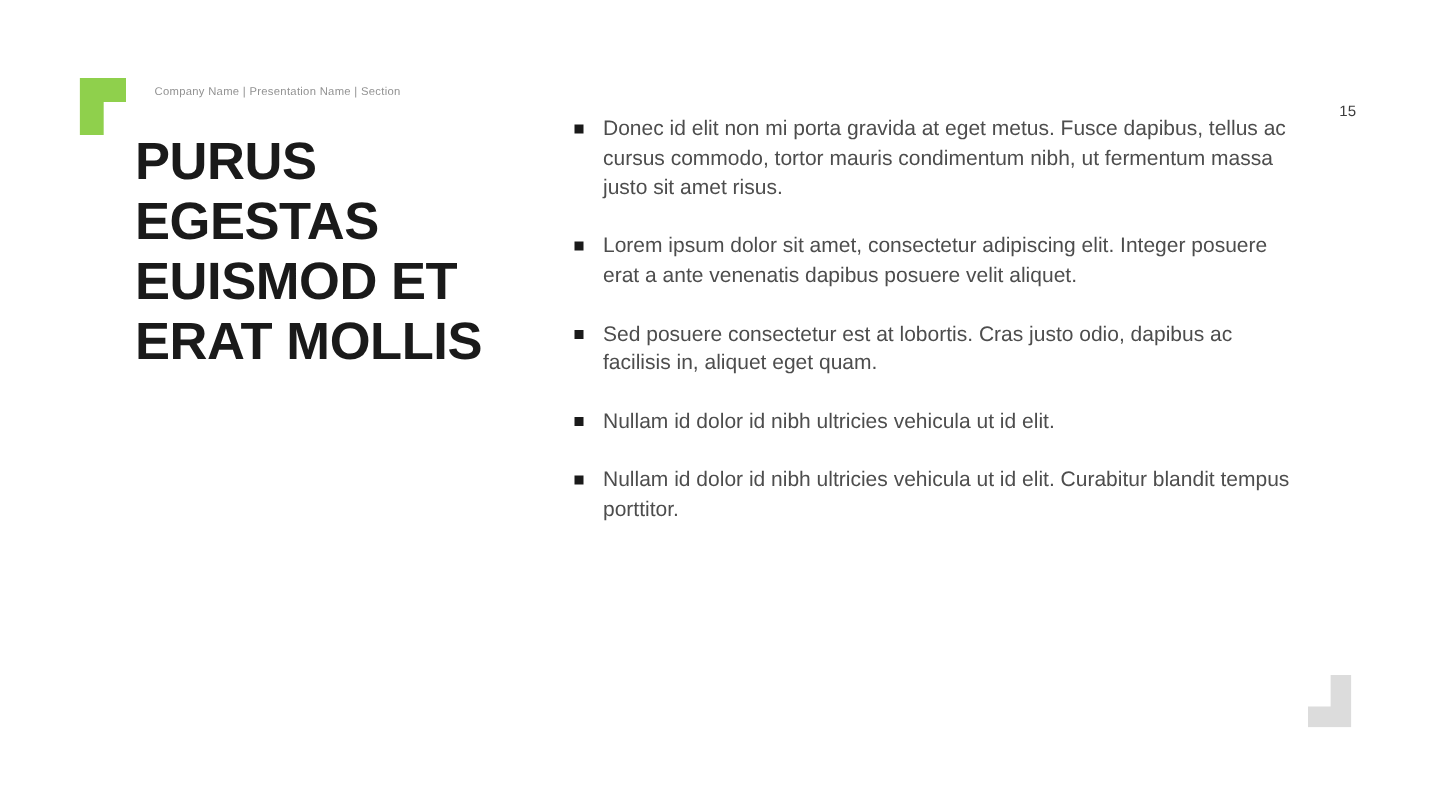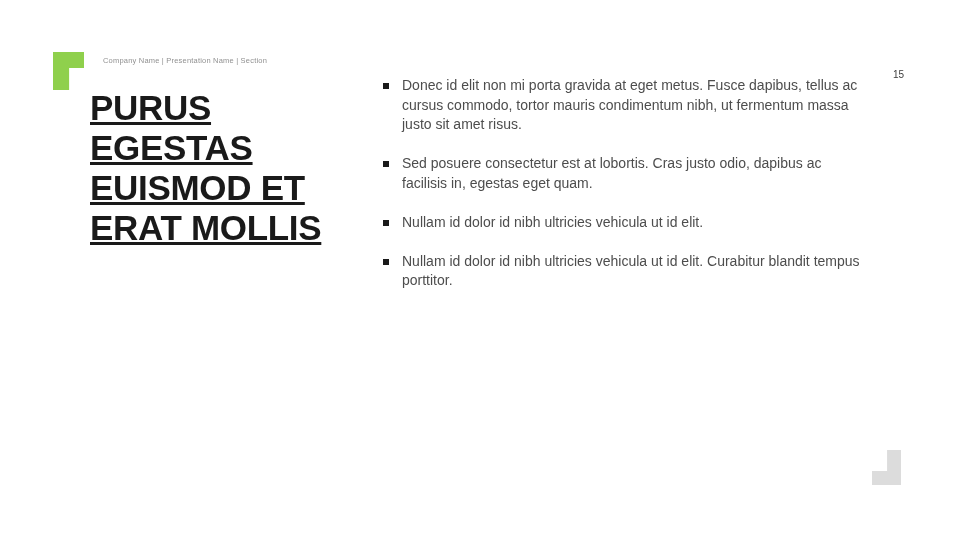--- a/index.html
+++ b/index.html
@@ -50,21 +50,20 @@
   .slide-title {
     position: absolute;
     left: 90px; top: 88px;
     width: 290px;
     font-size: 35px;
     line-height: 40px;
     font-weight: 900;
     letter-spacing: -0.3px;
     color: #1A1A1A;
     text-transform: uppercase;
-    text-decoration: underline;
   }
 
   
   .bullet-list {
     position: absolute;
     left: 383px; top: 76px;
     width: 480px;
     list-style: none;
   }
   .bullet-list li {
@@ -100,24 +99,25 @@
   <div>ERAT MOLLIS</div>
 </h1>
 
 <ul class="bullet-list">
   <li>
     <span class="bullet-marker"></span>
     <span>Donec id elit non mi porta gravida at eget metus. Fusce dapibus, tellus ac cursus commodo, tortor mauris condimentum nibh, ut fermentum massa justo sit amet risus.</span>
   </li>
   <li>
     <span class="bullet-marker"></span>
+    <span>Lorem ipsum dolor sit amet, consectetur adipiscing elit. Integer posuere erat a ante venenatis dapibus posuere velit aliquet.</span>
   </li>
   <li>
     <span class="bullet-marker"></span>
-    <span>Sed posuere consectetur est at lobortis. Cras justo odio, dapibus ac facilisis in, egestas eget quam.</span>
+    <span>Sed posuere consectetur est at lobortis. Cras justo odio, dapibus ac facilisis in, aliquet eget quam.</span>
   </li>
   <li>
     <span class="bullet-marker"></span>
     <span>Nullam id dolor id nibh ultricies vehicula ut id elit.</span>
   </li>
   <li>
     <span class="bullet-marker"></span>
     <span>Nullam id dolor id nibh ultricies vehicula ut id elit. Curabitur blandit tempus porttitor.</span>
   </li>
 </ul>

